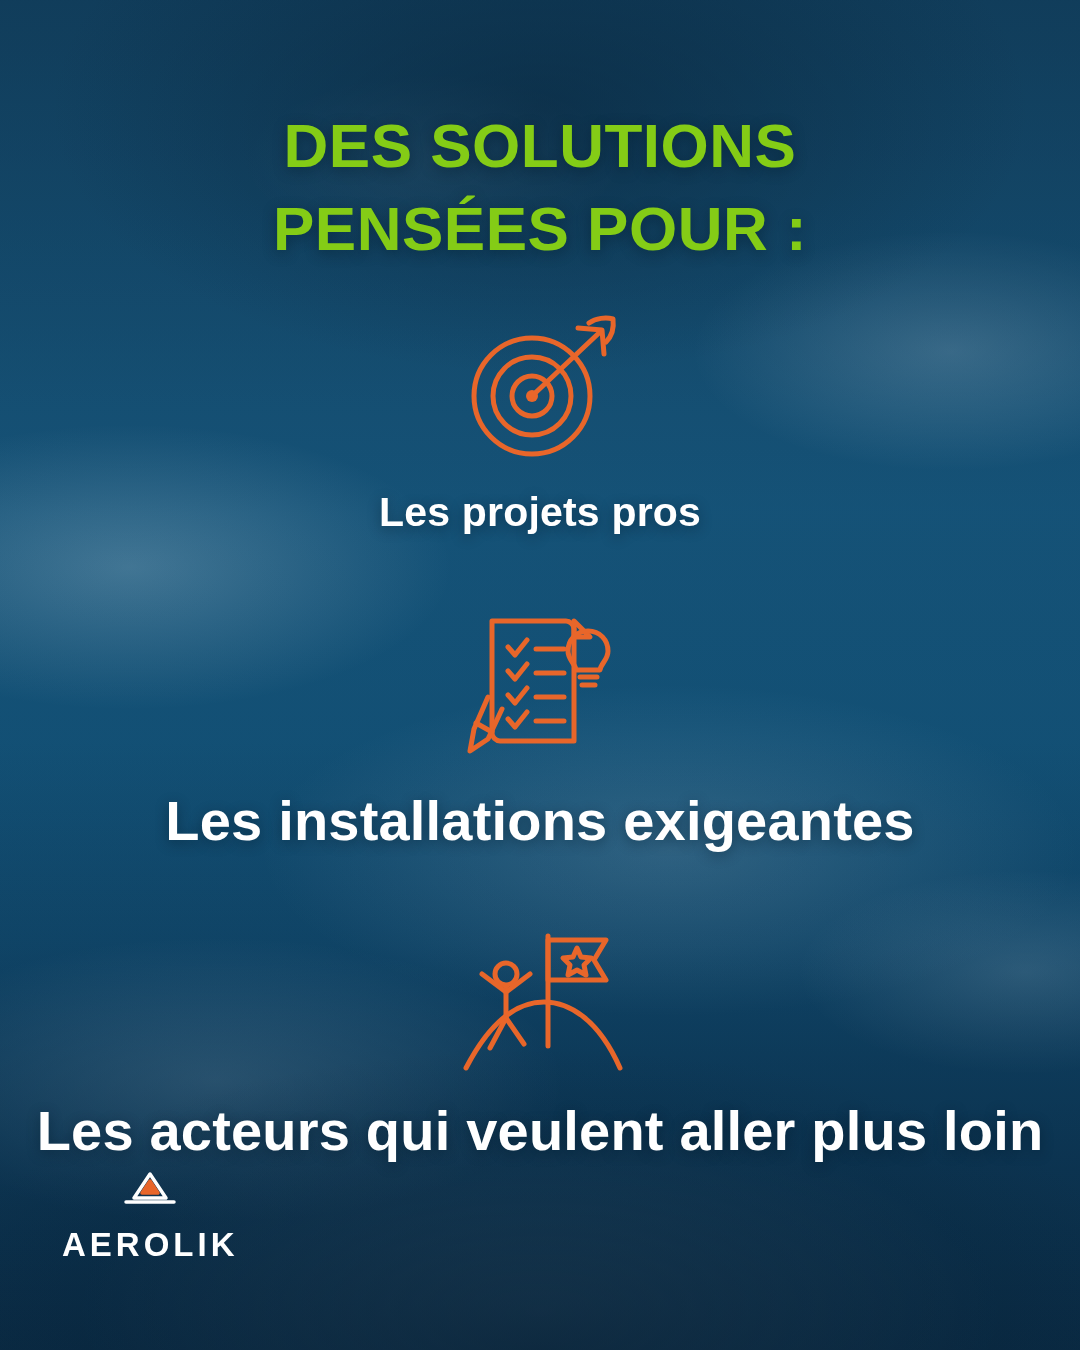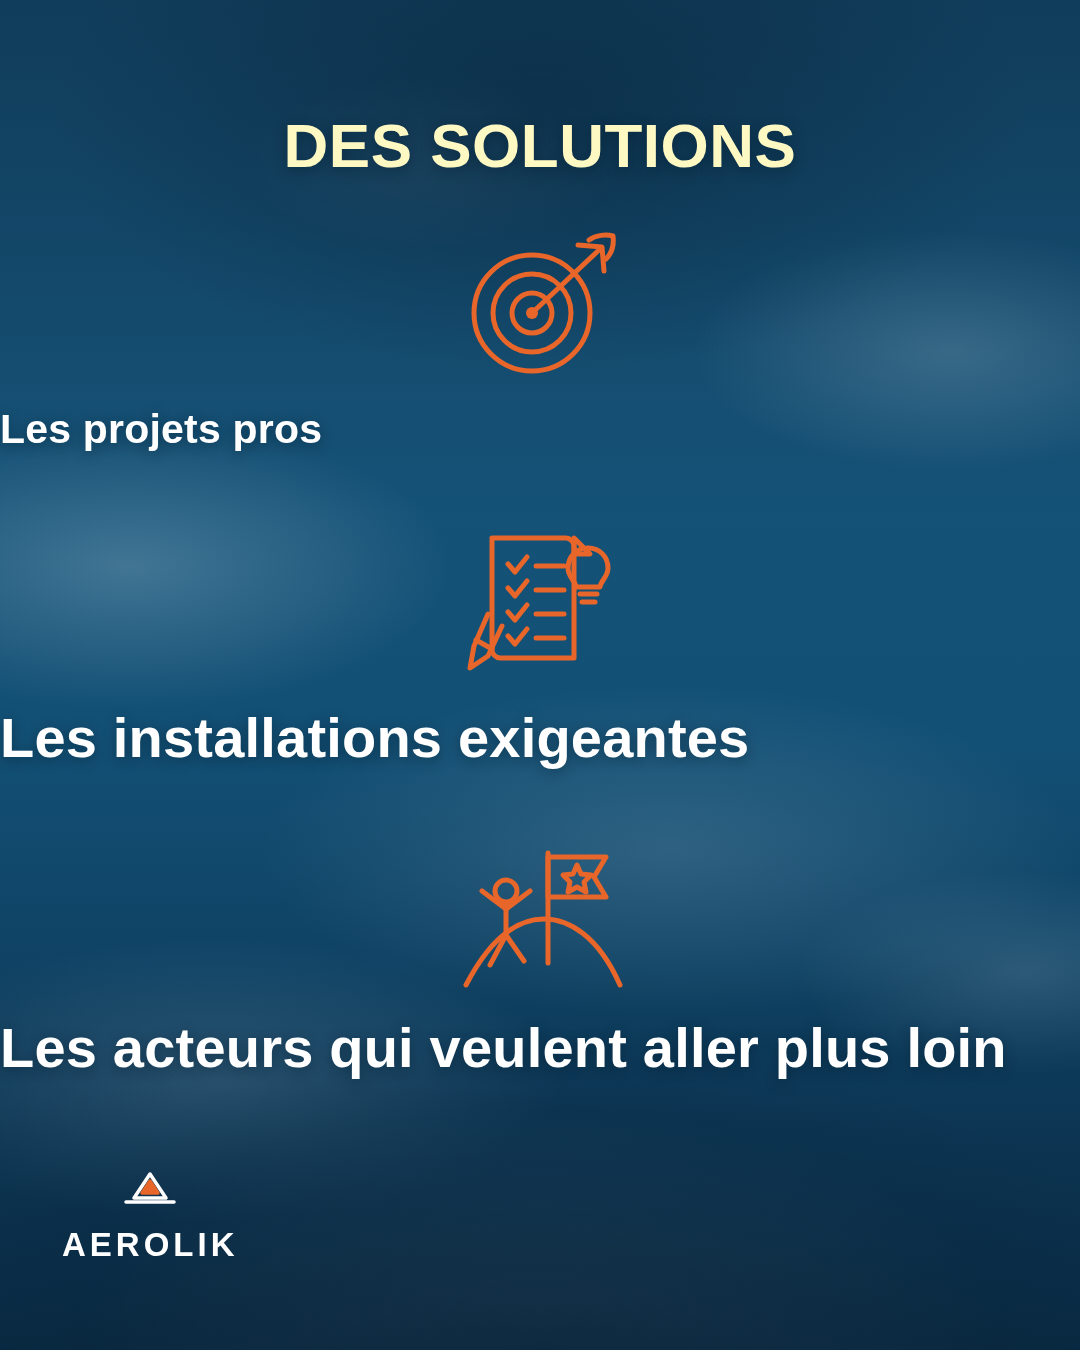--- a/index.html
+++ b/index.html
@@ -50,31 +50,32 @@
     z-index: 3;
     width: 100%;
     height: 100%;
   }
 
   
   .headline {
     margin: 0;
     padding: 104px 70px 0 70px;
     text-align: center;
-    color: #fef9c3;
+    color: #84cc16;
     font-size: 62px;
     font-weight: 700;
     line-height: 1.34;
     letter-spacing: 0.5px;
     text-shadow: 0 3px 14px rgba(3,24,40,0.45);
   }
   .headline .l2 { display: block; }
 
   
   .block {
+    text-align: center;
   }
   .block .icon-wrap {
     display: flex;
     justify-content: center;
     align-items: center;
   }
   .block .caption {
     margin: 0;
     color: #ffffff;
     font-size: 41px;
@@ -116,20 +117,21 @@
 
 <div class="poster">
 
   <div class="sky"></div>
   <div class="sky-dark"></div>
 
   <div class="content">
 
     <h1 class="headline">
       <span>DES SOLUTIONS</span>
+      <span class="l2">PENSÉES POUR :</span>
     </h1>
 
     <div class="block" id="block-1">
       <div class="icon-wrap">
         <svg width="180" height="150" viewBox="0 0 180 150" fill="none" stroke="#e8662a" stroke-width="5" stroke-linecap="round" stroke-linejoin="round">
           <circle cx="82" cy="82" r="58"></circle>
           <circle cx="82" cy="82" r="39"></circle>
           <circle cx="82" cy="82" r="20"></circle>
           <circle cx="82" cy="82" r="6" fill="#e8662a" stroke="none"></circle>
           <path d="M82 82 L150 18"></path>

